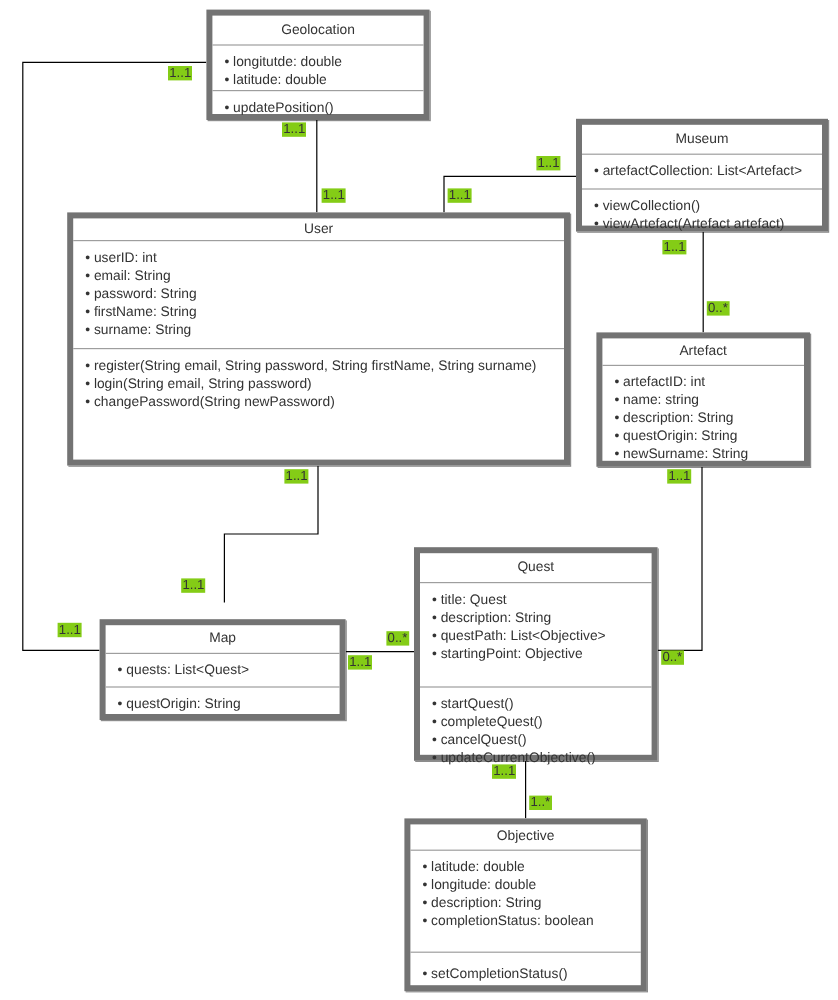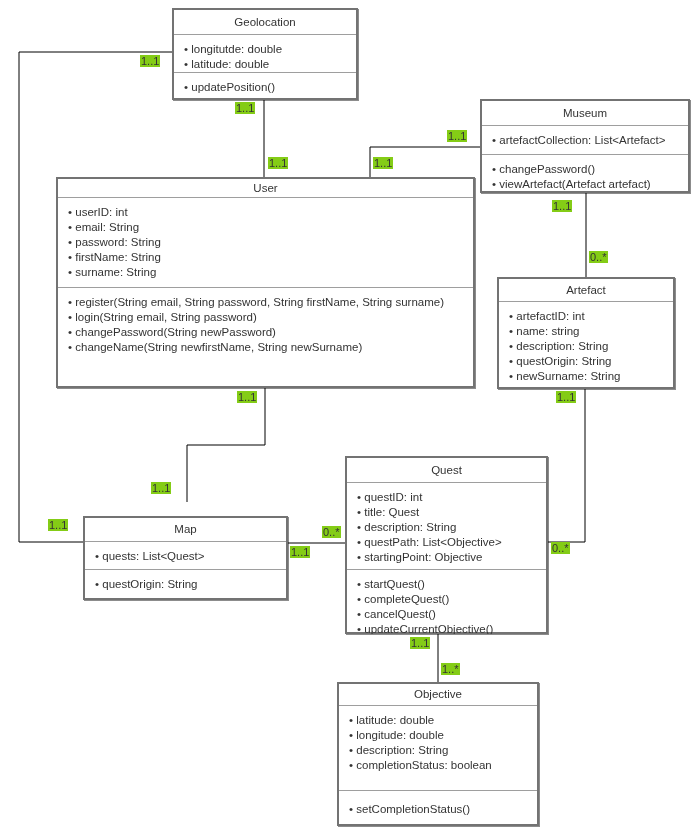--- a/index.html
+++ b/index.html
@@ -8,21 +8,21 @@
     width:698px;height:833px;
     background:#ffffff;
     font-family:"Liberation Sans", sans-serif;
     color:#333;
     overflow:hidden;
   }
   #wires{position:absolute;left:0;top:0;z-index:0;}
   .uml-class{
     position:absolute;
     background:#fff;
-    border:2px solid #737373;
+    border:5px solid #737373;
     box-shadow:1px 1px 0 rgba(0,0,0,0.45);
     box-sizing:border-box;
     z-index:1;
     font-size:11.5px;
     line-height:15px;
   }
   .uml-title{
     display:flex;align-items:center;justify-content:center;
     text-align:center;
     box-sizing:border-box;
@@ -88,21 +88,21 @@
 
   <div class="uml-class" style="left:480px;top:99px;width:210px;height:94px;">
     <div class="uml-title" style="height:24px;">Museum</div>
     <div class="uml-compartment" style="height:29px;">
       <ul>
         <li>artefactCollection: List&lt;Artefact&gt;</li>
       </ul>
     </div>
     <div class="uml-compartment" style="height:41px;">
       <ul>
-        <li>changePassword()</li>
+        <li>viewCollection()</li>
         <li>viewArtefact(Artefact artefact)</li>
       </ul>
     </div>
   </div>
 
   <div class="uml-class" style="left:56px;top:177px;width:419px;height:211px;">
     <div class="uml-title" style="height:18px;">User</div>
     <div class="uml-compartment" style="height:90px;">
       <ul>
         <li>userID: int</li>
@@ -110,21 +110,20 @@
         <li>password: String</li>
         <li>firstName: String</li>
         <li>surname: String</li>
       </ul>
     </div>
     <div class="uml-compartment" style="height:103px;">
       <ul>
         <li>register(String email, String password, String firstName, String surname)</li>
         <li>login(String email, String password)</li>
         <li>changePassword(String newPassword)</li>
-        <li>changeName(String newfirstName, String newSurname)</li>
       </ul>
     </div>
   </div>
 
   <div class="uml-class" style="left:497px;top:277px;width:178px;height:112px;">
     <div class="uml-title" style="height:22px;">Artefact</div>
     <div class="uml-compartment" style="height:90px;">
       <ul>
         <li>artefactID: int</li>
         <li>name: string</li>
@@ -146,21 +145,20 @@
       <ul>
         <li>questOrigin: String</li>
       </ul>
     </div>
   </div>
 
   <div class="uml-class" style="left:345px;top:456px;width:203px;height:178px;">
     <div class="uml-title" style="height:24px;">Quest</div>
     <div class="uml-compartment" style="height:87px;">
       <ul>
-        <li>questID: int</li>
         <li>title: Quest</li>
         <li>description: String</li>
         <li>questPath: List&lt;Objective&gt;</li>
         <li>startingPoint: Objective</li>
       </ul>
     </div>
     <div class="uml-compartment" style="height:65px;">
       <ul>
         <li>startQuest()</li>
         <li>completeQuest()</li>

